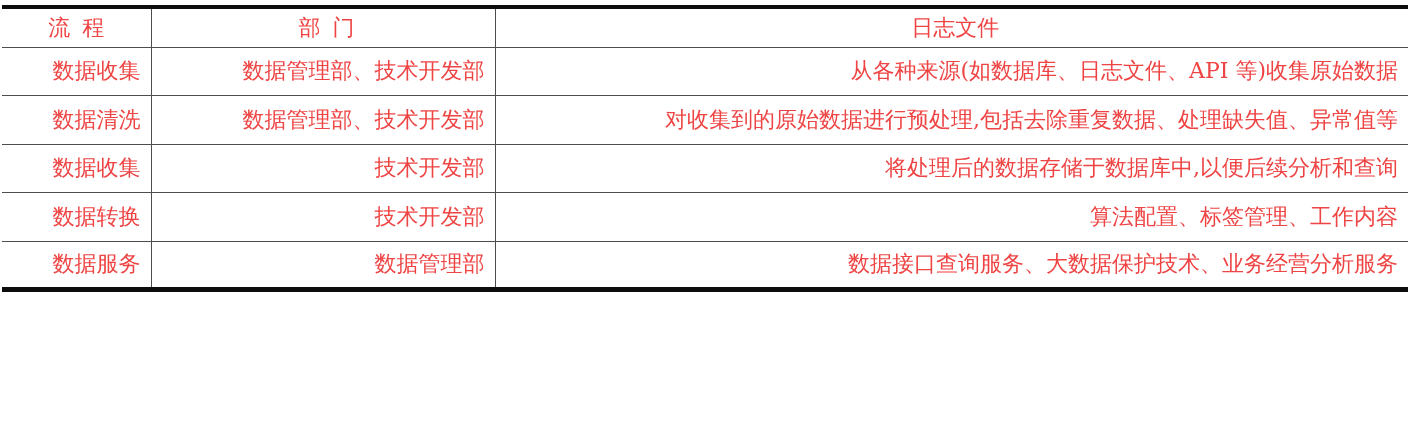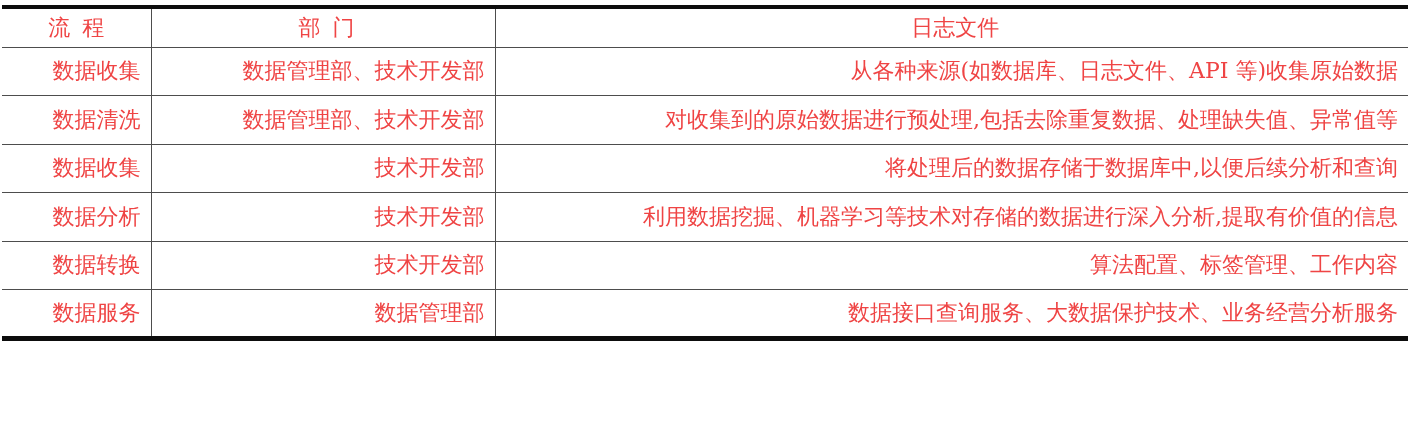--- a/index.html
+++ b/index.html
@@ -71,25 +71,20 @@
         <td class="c-process">数据清洗</td>
         <td class="c-dept">数据管理部、技术开发部</td>
         <td class="c-content">对收集到的原始数据进行预处理,包括去除重复数据、处理缺失值、异常值等</td>
       </tr>
       <tr>
         <td class="c-process">数据收集</td>
         <td class="c-dept">技术开发部</td>
         <td class="c-content">将处理后的数据存储于数据库中,以便后续分析和查询</td>
       </tr>
       <tr>
-        <td class="c-process">数据分析</td>
-        <td class="c-dept">技术开发部</td>
-        <td class="c-content">利用数据挖掘、机器学习等技术对存储的数据进行深入分析,提取有价值的信息</td>
-      </tr>
-      <tr>
         <td class="c-process">数据转换</td>
         <td class="c-dept">技术开发部</td>
         <td class="c-content">算法配置、标签管理、工作内容</td>
       </tr>
       <tr>
         <td class="c-process">数据服务</td>
         <td class="c-dept">数据管理部</td>
         <td class="c-content">数据接口查询服务、大数据保护技术、业务经营分析服务</td>
       </tr>
     </tbody>

